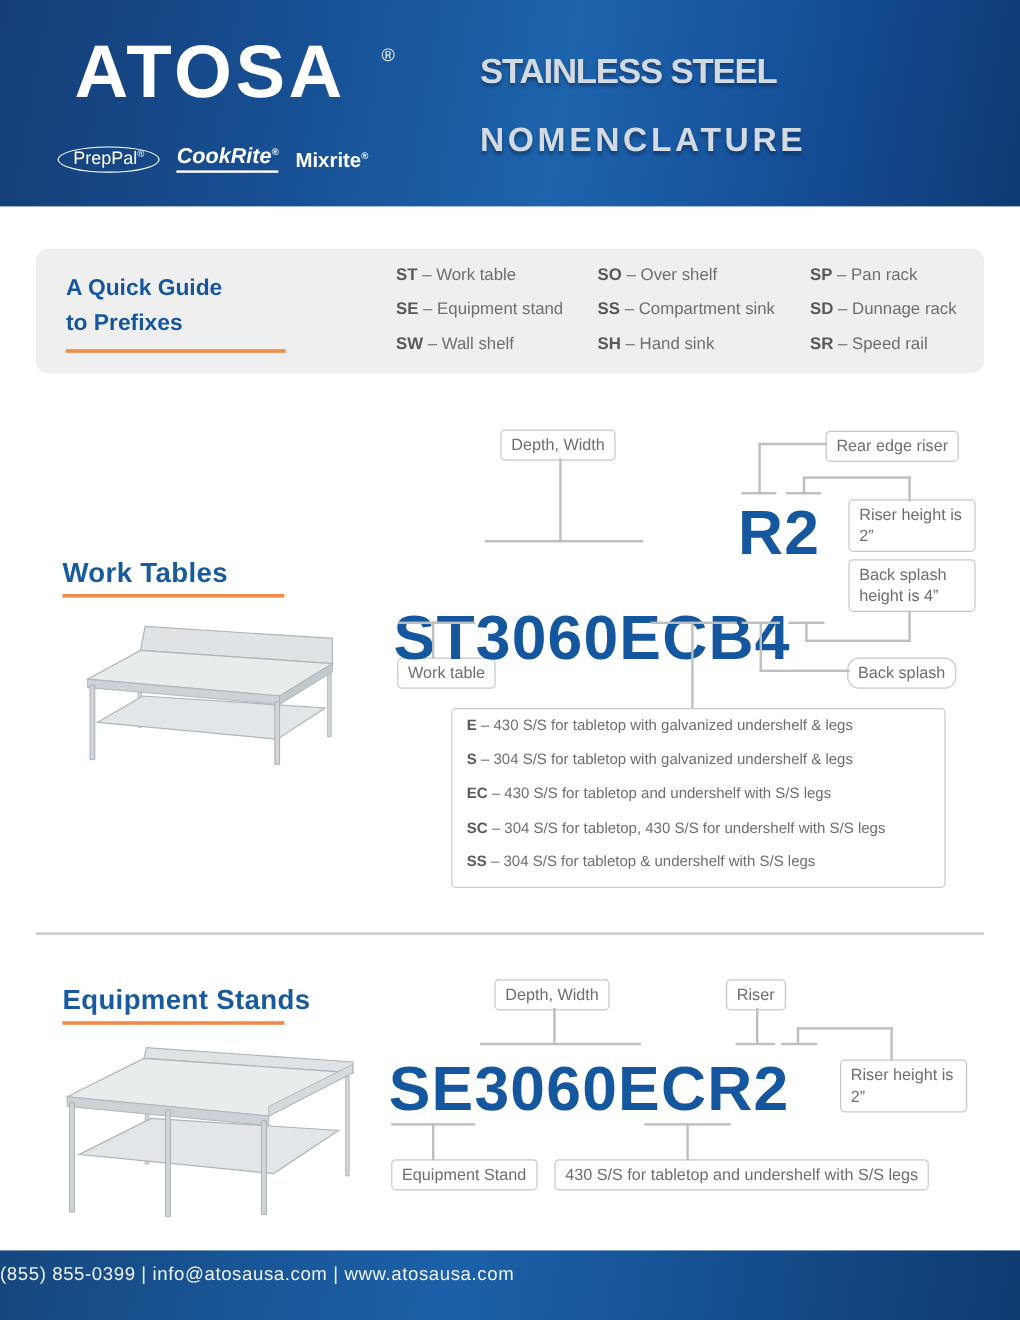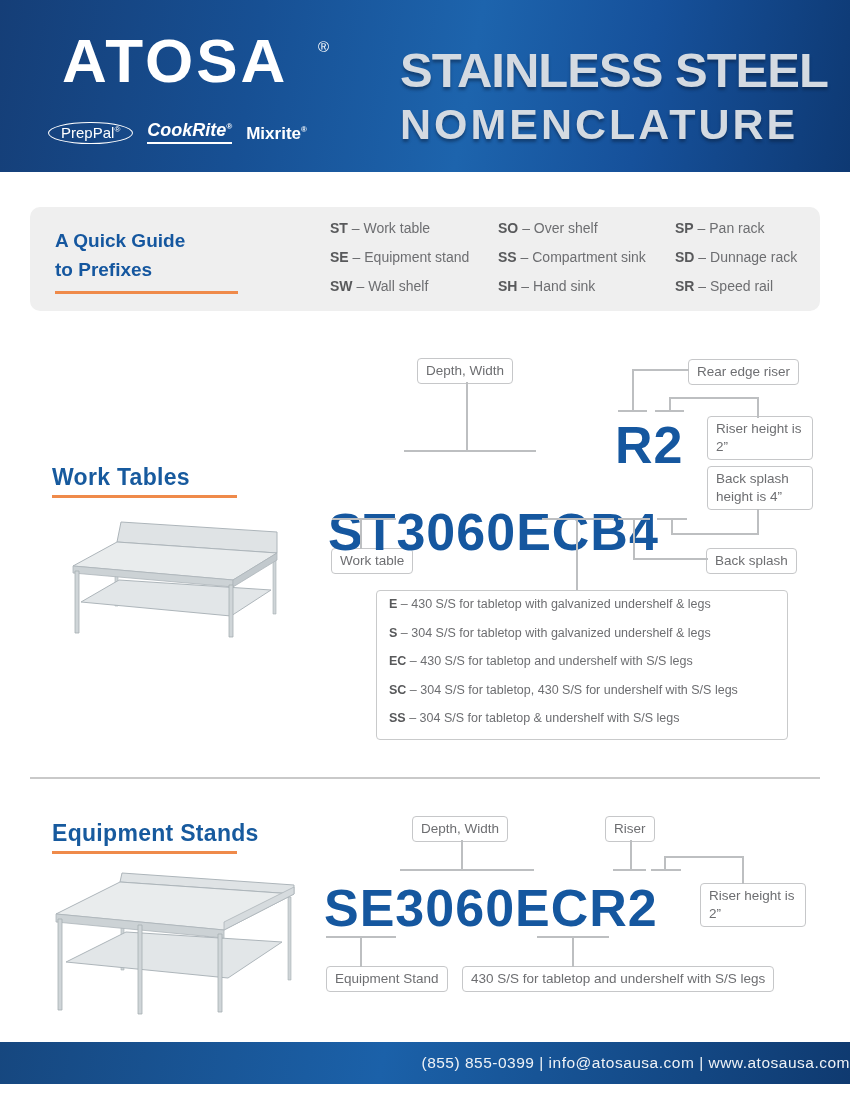--- a/index.html
+++ b/index.html
@@ -12,22 +12,22 @@
   .logo-word{position:absolute;left:62px;top:30px;color:#ffffff;font-size:62px;font-weight:bold;
     letter-spacing:3px;line-height:1;}
   .logo-reg{position:absolute;left:318px;top:38px;color:#ffffff;font-size:15px;}
   .sub-brands{position:absolute;left:48px;top:120px;display:flex;align-items:flex-end;gap:14px;color:#ffffff;}
   .oval{border:1.6px solid #ffffff;border-radius:50%;padding:2px 12px;font-size:15px;line-height:1.1;}
   .script{font-style:italic;font-weight:bold;font-size:18px;border-bottom:2px solid #ffffff;padding-bottom:1px;}
   .plain-brand{font-size:17px;font-weight:bold;}
   .tiny-reg{font-size:8px;vertical-align:super;}
   .big-title{position:absolute;left:400px;color:#d4dae1;font-weight:bold;line-height:1;
     text-shadow:0 3px 3px rgba(8,28,58,0.45);}
-  .title1{top:46px;font-size:49px;letter-spacing:-1px;}
-  .title2{top:103px;font-size:43px;letter-spacing:3px;}
+  .title1{top:46px;font-size:29px;letter-spacing:-1px;}
+  .title2{top:103px;font-size:28px;letter-spacing:3px;}
 
   
   .qg-panel{position:absolute;left:30px;top:207px;width:790px;height:104px;background:#efefef;border-radius:10px;}
   .qg-head{position:absolute;left:25px;top:19px;color:#15579f;font-size:19px;font-weight:bold;line-height:29px;}
   .qg-rule{position:absolute;left:25px;top:84px;width:183px;height:2.5px;background:#ef8a4a;}
   .qg-col{position:absolute;top:13px;display:flex;flex-direction:column;}
   .qg-col div{height:29px;font-size:14px;color:#6d6e71;}
   .qg-col b{color:#58595b;}
   .col1{left:300px;} .col2{left:468px;} .col3{left:645px;}
 
@@ -42,23 +42,23 @@
   .model{position:absolute;color:#15579f;font-size:52px;font-weight:bold;letter-spacing:1px;line-height:1;}
   .ln{position:absolute;display:block;background:#bdbfc1;}
   .suffix-box{position:absolute;left:376px;top:590px;width:412px;height:150px;background:#ffffff;
     border:1.5px solid #c9cacb;border-radius:4px;padding:6px 0 0 12px;box-sizing:border-box;}
   .suffix-box div{height:28.5px;font-size:12.5px;color:#6d6e71;}
   .suffix-box b{color:#58595b;}
 
   .divider{position:absolute;left:30px;top:777px;width:790px;height:2px;background:#c9c9c9;}
 
   
-  .bottom-band{position:absolute;left:0;top:1042px;width:850px;height:42px;
+  .bottom-band{position:absolute;left:0;top:1042px;width:850px;height:58px;
     background:linear-gradient(100deg,#16477f 0%,#1b61a9 45%,#0f3a70 100%);
-    display:flex;justify-content:flex-end;align-items:flex-start;}
+    display:flex;justify-content:flex-start;align-items:flex-start;}
   .footer-text{margin-top:12px;color:#eef2f6;font-size:15.5px;letter-spacing:.5px;}
 
   .prod-img{position:absolute;}
 </style>
 </head>
 <body>
 
 <div class="page">
 
   <header class="top-band">
@@ -109,21 +109,21 @@
     <polygon points="178,74 222,47 222,54 178,81" fill="#c2c9cd" stroke="#adb5ba" stroke-width="0.8"></polygon>
     <polygon points="20,65 24,65 24,127 20,127" fill="#cfd5d8" stroke="#a6aeb3" stroke-width="0.8"></polygon>
     <polygon points="174,79 178,79 178,131 174,131" fill="#cfd5d8" stroke="#a6aeb3" stroke-width="0.8"></polygon>
   </svg>
 
   <div class="callout" style="left:417px;top:358px;">Depth, Width</div>
   <div class="callout" style="left:688px;top:359px;">Rear edge riser</div>
   <div class="callout w2" style="left:707px;top:416px;">Riser height is 2”</div>
   <div class="callout w2" style="left:707px;top:466px;">Back splash height is 4”</div>
   <div class="callout" style="left:331px;top:548px;">Work table</div>
-  <div class="callout" style="left:706px;top:548px;">Back splash</div>
+  <div class="callout" style="left:706px;top:548px;border-radius:10px;">Back splash</div>
 
   <div class="model" style="left:328px;top:462px;margin-top:44px;">ST3060ECB4</div>
   <div class="model" style="left:615px;top:419px;">R2</div>
 
   <i class="ln" style="left:466px;top:382px;width:2px;height:70px;"></i>
   <i class="ln" style="left:404px;top:450px;width:132px;height:2px;"></i>
   <i class="ln" style="left:332px;top:518px;width:64px;height:2px;"></i>
   <i class="ln" style="left:360px;top:518px;width:2px;height:31px;"></i>
   <i class="ln" style="left:542px;top:518px;width:72px;height:2px;"></i>
   <i class="ln" style="left:576px;top:518px;width:2px;height:72px;"></i>

